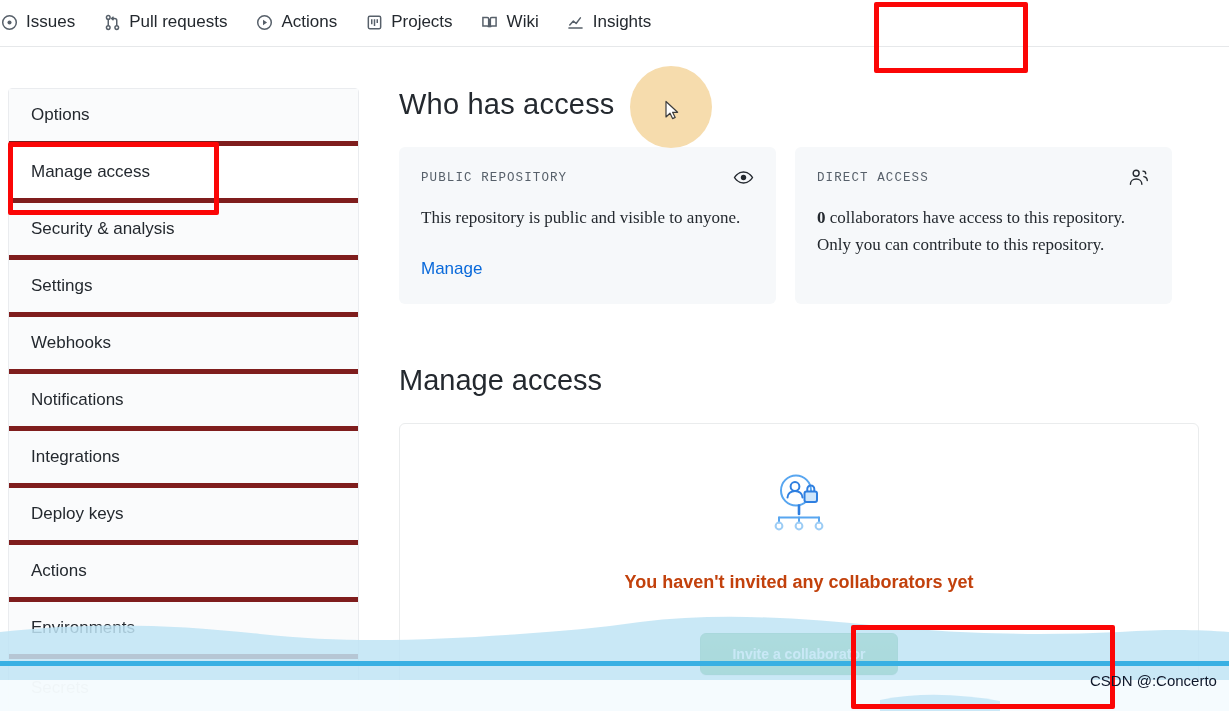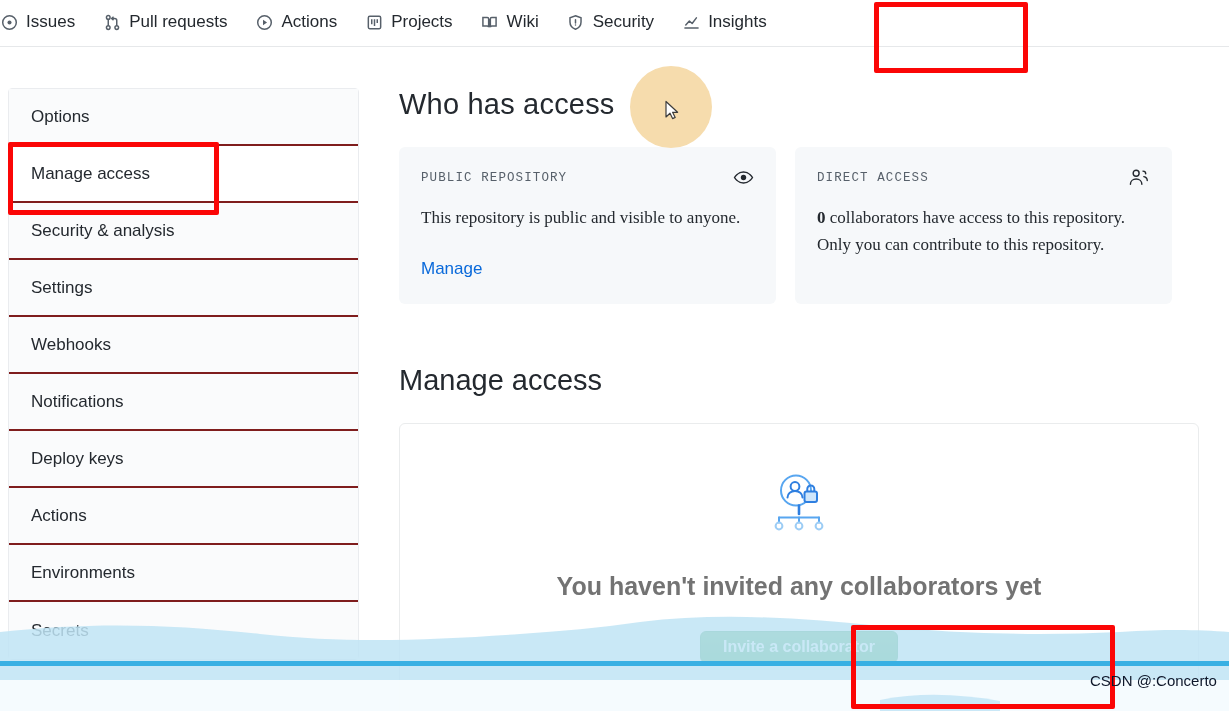--- a/index.html
+++ b/index.html
@@ -74,21 +74,21 @@
     border: 1px solid #eaecef;
     border-radius: 4px;
   }
   .side-item {
     height: 57px;
     display: flex;
     align-items: center;
     padding-left: 22px;
     font-size: 17px;
     color: #24292f;
-    border-bottom: 2px solid #7f1d1d;
+    border-bottom: 5px solid #7f1d1d;
     background: #fafbfc;
     cursor: pointer;
   }
   .side-item:last-child { border-bottom: none; }
   .side-item.current { background: #ffffff; }
 
   
   #main-content {
     position: absolute;
     left: 399px;
@@ -154,39 +154,39 @@
     border: 1px solid #eaeced;
     border-radius: 6px;
     background: #ffffff;
     display: flex;
     flex-direction: column;
     align-items: center;
     padding-top: 48px;
   }
   #empty-illustration { margin-bottom: 34px; }
   #empty-state-title {
-    font-size: 25px;
+    font-size: 18px;
     font-weight: 600;
-    color: #737373;
+    color: #c2410c;
     text-align: center;
-    margin-bottom: 30px;
+    margin-bottom: 40px;
     white-space: nowrap;
   }
   #invite-collaborator-button {
     display: inline-flex;
     align-items: center;
     justify-content: center;
     min-width: 198px;
-    height: 32px;
+    height: 42px;
     padding: 8px 18px;
     border: 1px solid #2a9150;
     border-radius: 6px;
     background: linear-gradient(180deg, #46a860 0%, #2d9e4f 100%);
     color: #ffffff;
-    font-size: 16px;
+    font-size: 14px;
     font-weight: 600;
     cursor: pointer;
     box-shadow: 0 1px 0 rgba(27,31,36,.1);
   }
 
   
   .anno-box {
     position: absolute;
     border: 5px solid #fb0606;
     border-radius: 2px;
@@ -286,29 +286,20 @@
       <span class="nav-ico">
         <svg width="17" height="17" viewBox="0 0 16 16" fill="none" stroke="currentColor" stroke-width="1.4">
           <path d="M1.8 3.2h4.1c.7 0 1.3.5 1.3 1.2v8c0-.6-.6-1.1-1.3-1.1H1.8z"></path>
           <path d="M14.2 3.2h-4.1c-.7 0-1.3.5-1.3 1.2v8c0-.6.6-1.1 1.3-1.1h4.1z"></path>
           <path d="M8 4.6v7.8"></path>
         </svg>
       </span>
       <span>Wiki</span>
     </div>
 
-    <div class="nav-item">
-      <span class="nav-ico">
-        <svg width="17" height="17" viewBox="0 0 16 16" fill="none" stroke="currentColor" stroke-width="1.4">
-          <path d="M8 1.6 13.2 3.5v4c0 3.2-2.2 5.7-5.2 6.9-3-1.2-5.2-3.7-5.2-6.9v-4z"></path>
-          <path d="M8 5.3v3.2M8 10.3v.1" stroke-linecap="round"></path>
-        </svg>
-      </span>
-      <span>Security</span>
-    </div>
 
     <div class="nav-item">
       <span class="nav-ico">
         <svg width="17" height="17" viewBox="0 0 16 16" fill="none" stroke="currentColor" stroke-width="1.4">
           <path d="M1.8 13.2h12.4" stroke-linecap="round"></path>
           <path d="M2.6 10.4 6 6.6l2.6 2.3 4-5.3" stroke-linecap="round" stroke-linejoin="round"></path>
         </svg>
       </span>
       <span>Insights</span>
     </div>
@@ -327,20 +318,23 @@
       <span>Security &amp; analysis</span>
     </div>
     <div class="side-item">
       <span>Settings</span>
     </div>
     <div class="side-item">
       <span>Webhooks</span>
     </div>
     <div class="side-item">
       <span>Notifications</span>
+    </div>
+    <div class="side-item">
+      <span>Integrations</span>
     </div>
     <div class="side-item">
       <span>Deploy keys</span>
     </div>
     <div class="side-item">
       <span>Actions</span>
     </div>
     <div class="side-item">
       <span>Environments</span>
     </div>

